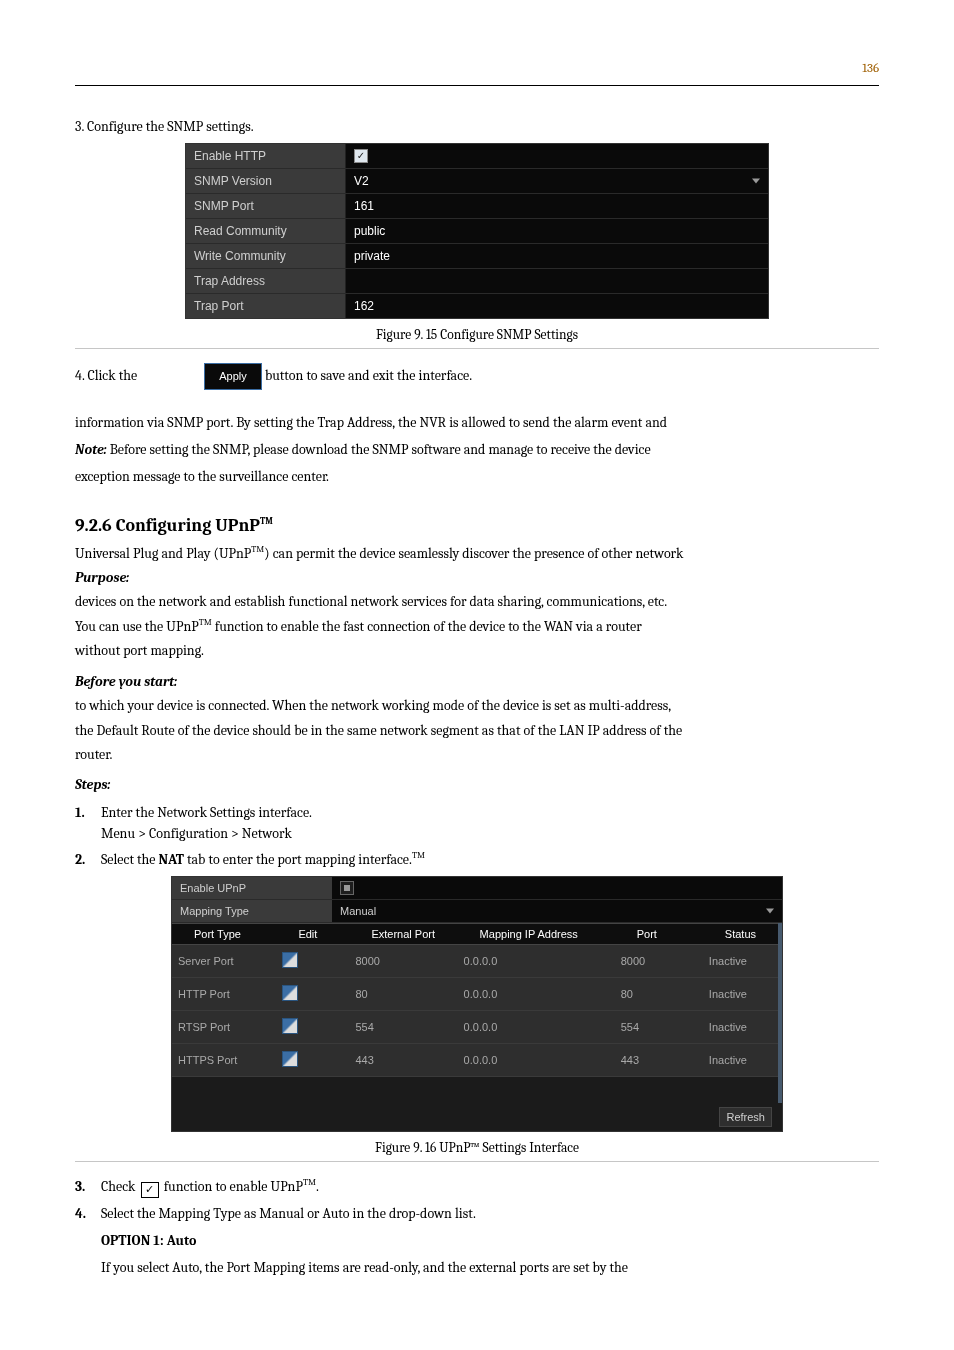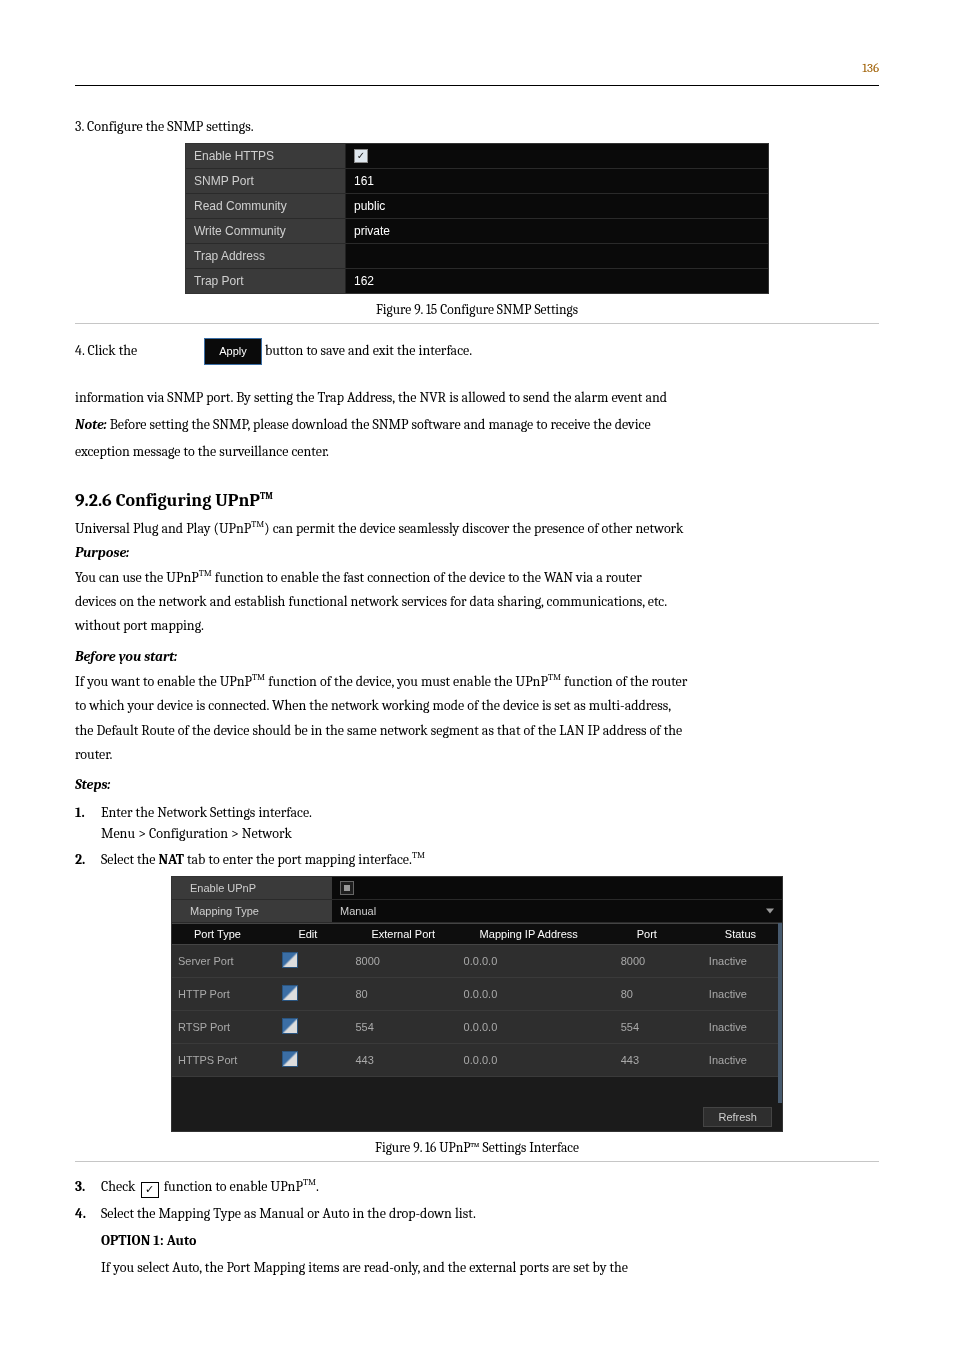--- a/index.html
+++ b/index.html
@@ -140,21 +140,21 @@
   }
   .up-row {
     display: flex;
     height: 22px;
     border-bottom: 1px solid #2a2a2a;
     align-items: center;
   }
   .up-label {
     width: 160px;
     color: #cfcfcf;
-    padding-left: 18px;
+    padding-left: 8px;
     box-sizing: border-box;
     background: #3a3a3a;
     height: 100%;
     display: flex;
     align-items: center;
   }
   .up-field {
     flex: 1;
     background: #0a0a0a;
     color: #cfcfcf;
@@ -210,21 +210,21 @@
     background: #1b1b1b;
     display: flex;
     justify-content: flex-end;
     align-items: center;
     padding-right: 10px;
   }
   .refresh-btn {
     background: #2e2e2e;
     color: #cfcfcf;
     border: 1px solid #444;
-    padding: 3px 14px;
+    padding: 3px 6px;
     font-size: 11px;
   }
   .scroll-edge {
     width: 4px;
     background: #475a6e;
   }
 
   .inline-check {
     display: inline-block;
     width: 16px; height: 14px;
@@ -262,23 +262,30 @@
 <body>
 <div class="page">
 
   <div class="page-num">136</div>
   <div class="header-rule"></div>
 
   <div class="para">3.   Configure the SNMP settings.</div>
 
   <div class="snmp-panel">
     <div class="snmp-row">
-      <div class="snmp-label">Enable HTTPS</div>
+      <div class="snmp-label">Enable HTTP</div>
       <div class="snmp-value">
         <span class="check-small">✓</span>
+      </div>
+    </div>
+    <div class="snmp-row">
+      <div class="snmp-label">SNMP Version</div>
+      <div class="snmp-value">
+        <span>V2</span>
+        <span class="dd-caret"></span>
       </div>
     </div>
     <div class="snmp-row">
       <div class="snmp-label">SNMP Port</div>
       <div class="snmp-value">161</div>
     </div>
     <div class="snmp-row">
       <div class="snmp-label">Read Community</div>
       <div class="snmp-value">public</div>
     </div>
@@ -314,30 +321,27 @@
   <div class="para">exception message to the surveillance center.</div>
 
   <div class="heading2">
     <span>9.2.6  Configuring UPnP</span><sup>TM</sup>
   </div>
 
   <div class="heading-sub-line">
     <span>Universal Plug and Play (UPnP</span><sup>TM</sup><span>) can permit the device seamlessly discover the presence of other network</span>
   </div>
   <div class="heading-sub-line ital bold">Purpose:</div>
+  <div class="heading-sub-line">devices on the network and establish functional network services for data sharing, communications, etc.</div>
   <div class="heading-sub-line">
     <span>You can use the UPnP</span><sup>TM</sup><span> function to enable the fast connection of the device to the WAN via a router</span>
   </div>
-  <div class="heading-sub-line">devices on the network and establish functional network services for data sharing, communications, etc.</div>
   <div class="heading-sub-line">without port mapping.</div>
 
   <div class="heading-sub-line ital bold" style="margin-top:8px">Before you start:</div>
-  <div class="heading-sub-line">
-    <span>If you want to enable the UPnP</span><sup>TM</sup><span> function of the device, you must enable the UPnP</span><sup>TM</sup><span> function of the router</span>
-  </div>
   <div class="heading-sub-line">to which your device is connected. When the network working mode of the device is set as multi-address,</div>
   <div class="heading-sub-line">the Default Route of the device should be in the same network segment as that of the LAN IP address of the</div>
   <div class="heading-sub-line">router.</div>
 
   <div class="heading-sub-line ital bold" style="margin-top:8px">Steps:</div>
 
   <div class="step-row">
     <div class="step-num">1.</div>
     <div class="step-body">
       <div>Enter the Network Settings interface.</div>

